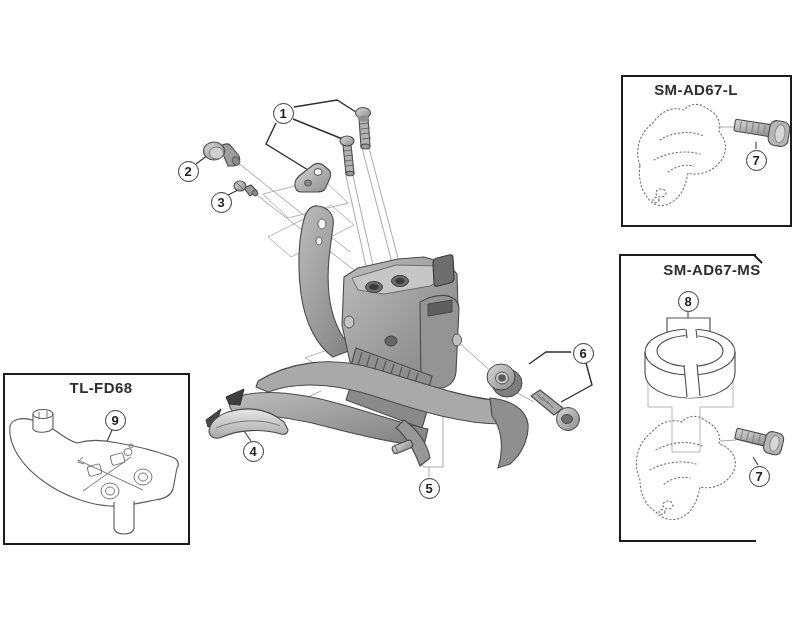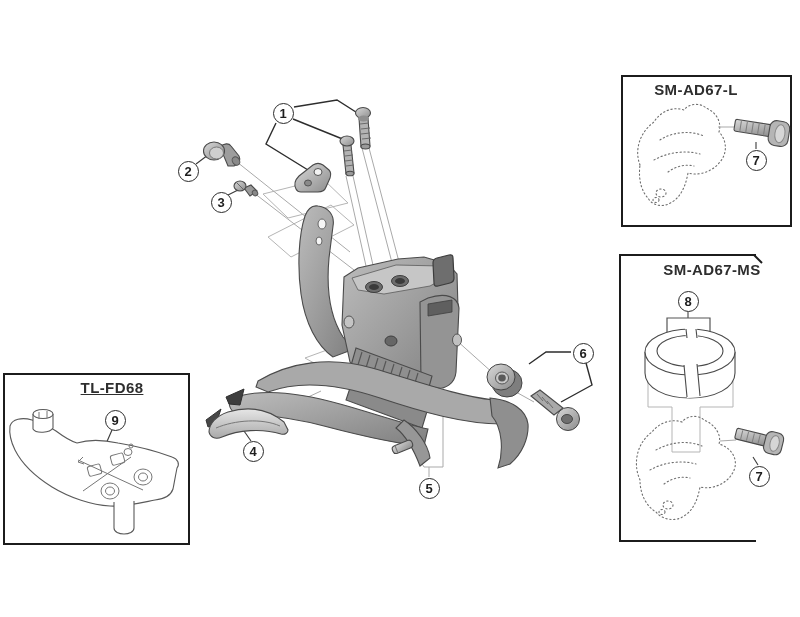--- a/index.html
+++ b/index.html
@@ -297,21 +297,21 @@
         <ellipse class="toold" cx="110" cy="491" rx="4.5" ry="4"></ellipse>
         <ellipse class="toold" cx="128" cy="452" rx="4" ry="3.5"></ellipse>
         <ellipse class="toold" cx="131" cy="446" rx="2" ry="2"></ellipse>
       </g>
     </g>
   </g>
 </svg>
 
 <div class="box-title" style="left:622px;top:81px;width:148px;">SM-AD67-L</div>
 <div class="box-title" style="left:620px;top:261px;width:184px;">SM-AD67-MS</div>
-<div class="box-title" style="left:21px;top:379px;width:182px;text-decoration:underline;">TL-FD68</div>
+<div class="box-title" style="left:10px;top:379px;width:182px;">TL-FD68</div>
 
 <div class="callout" style="left:272.5px;top:102.5px;">1</div>
 <div class="callout" style="left:177.5px;top:160.5px;">2</div>
 <div class="callout" style="left:210.5px;top:191.5px;">3</div>
 <div class="callout" style="left:242.5px;top:440.5px;">4</div>
 <div class="callout" style="left:418.5px;top:477.5px;">5</div>
 <div class="callout" style="left:572.5px;top:342.5px;">6</div>
 <div class="callout" style="left:745.5px;top:149.5px;">7</div>
 <div class="callout" style="left:677.5px;top:290.5px;">8</div>
 <div class="callout" style="left:748.5px;top:465.5px;">7</div>

